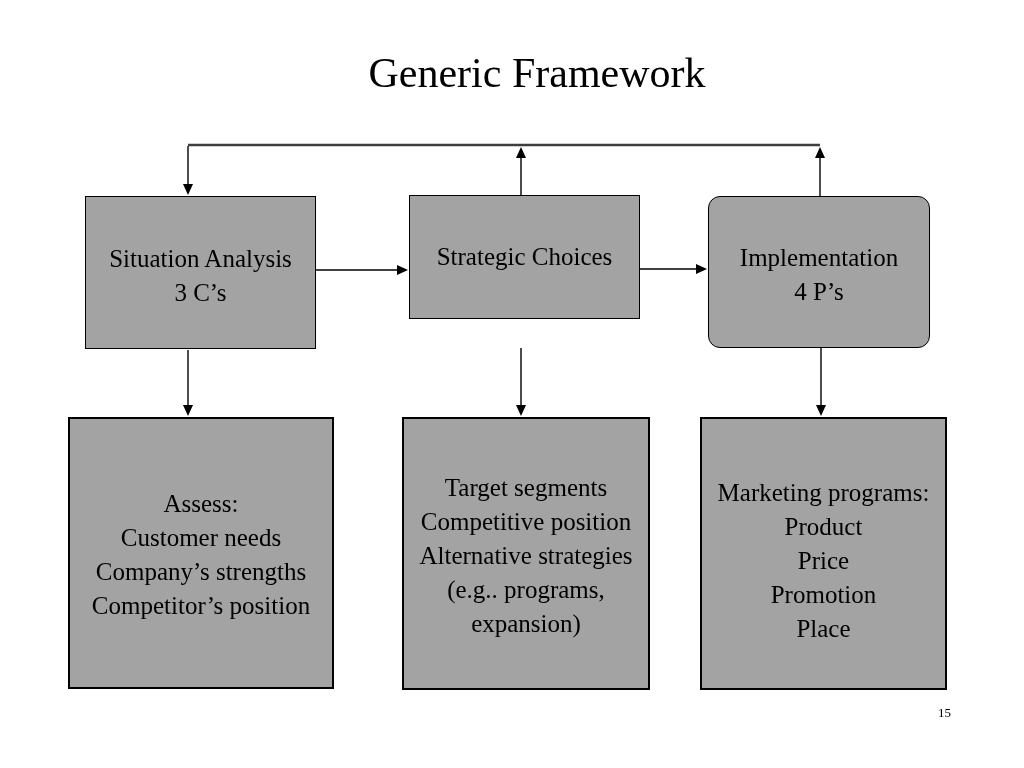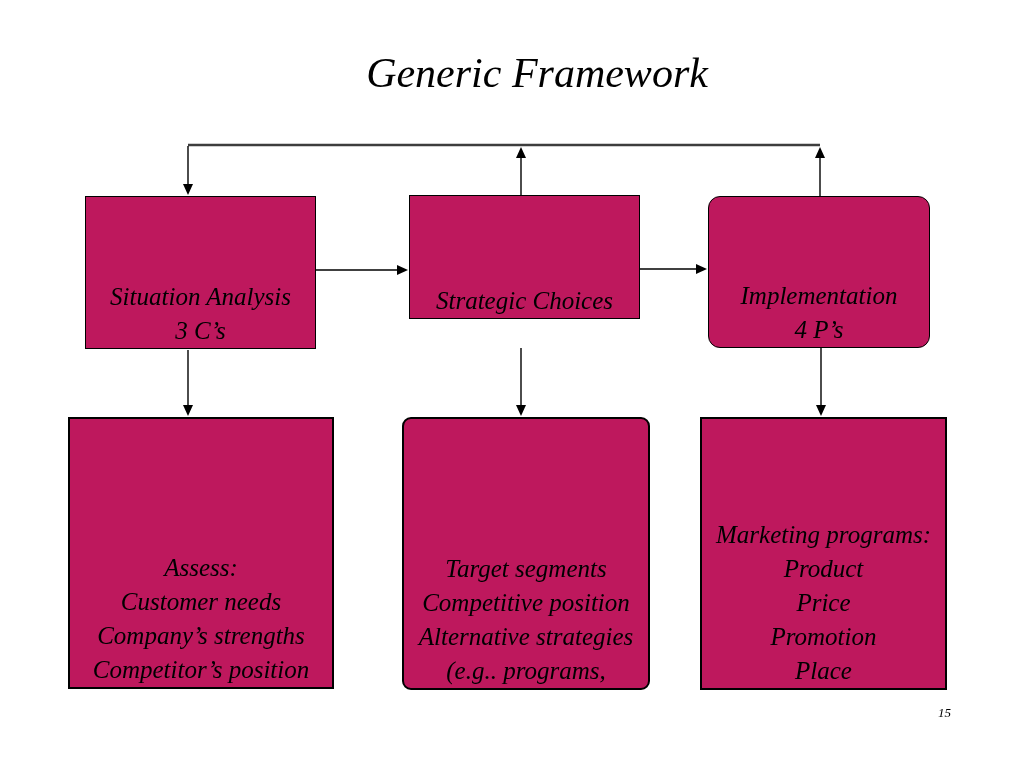--- a/index.html
+++ b/index.html
@@ -4,54 +4,53 @@
 <style>
   html, body { margin: 0; padding: 0; background: #ffffff; }
   .slide {
     position: relative;
     width: 1024px;
     height: 768px;
     background: #ffffff;
     overflow: hidden;
     font-family: "Liberation Serif", "DejaVu Serif", serif;
     color: #000000;
-    font-style: italic;
   }
   .title {
     position: absolute;
     left: 25px;
     top: 50px;
     width: 1024px;
     text-align: center;
     font-size: 42px;
     line-height: 46px;
     white-space: nowrap;
   }
   .box {
     position: absolute;
     box-sizing: border-box;
-    background: #be185d;
+    background: #a3a3a3;
     display: flex;
     flex-direction: column;
     align-items: center;
-    justify-content: flex-end;
+    justify-content: center;
     text-align: center;
     font-size: 25px;
     line-height: 34px;
   }
   .box .ln { white-space: nowrap; }
   .flow-box { border: 1.5px solid #000000; }
   .detail-box { border: 2px solid #000000; }
 
   #box-situation      { left: 85px;  top: 196px; width: 231px; height: 153px; padding-top: 6px; }
   #box-strategic      { left: 409px; top: 195px; width: 231px; height: 124px; }
   #box-implementation { left: 708px; top: 196px; width: 222px; height: 152px; padding-top: 6px; border-radius: 12px; }
 
   #box-assess    { left: 68px;  top: 417px; width: 266px; height: 272px; padding-top: 4px; }
-  #box-targets   { left: 402px; top: 417px; width: 248px; height: 273px; padding-top: 4px; border-radius: 9px; }
+  #box-targets   { left: 402px; top: 417px; width: 248px; height: 273px; padding-top: 4px; }
   #box-marketing { left: 700px; top: 417px; width: 247px; height: 273px; padding-top: 14px; }
 
   .connector-layer {
     position: absolute;
     left: 0; top: 0;
     width: 1024px;
     height: 768px;
     pointer-events: none;
   }
   .page-number {
@@ -136,20 +135,21 @@
     <div class="ln">Customer needs</div>
     <div class="ln">Company’s strengths</div>
     <div class="ln">Competitor’s position</div>
   </div>
 
   <div class="box detail-box" id="box-targets">
     <div class="ln">Target segments</div>
     <div class="ln">Competitive position</div>
     <div class="ln">Alternative strategies</div>
     <div class="ln">(e.g.. programs,</div>
+    <div class="ln">expansion)</div>
   </div>
 
   <div class="box detail-box" id="box-marketing">
     <div class="ln">Marketing programs:</div>
     <div class="ln">Product</div>
     <div class="ln">Price</div>
     <div class="ln">Promotion</div>
     <div class="ln">Place</div>
   </div>
 

